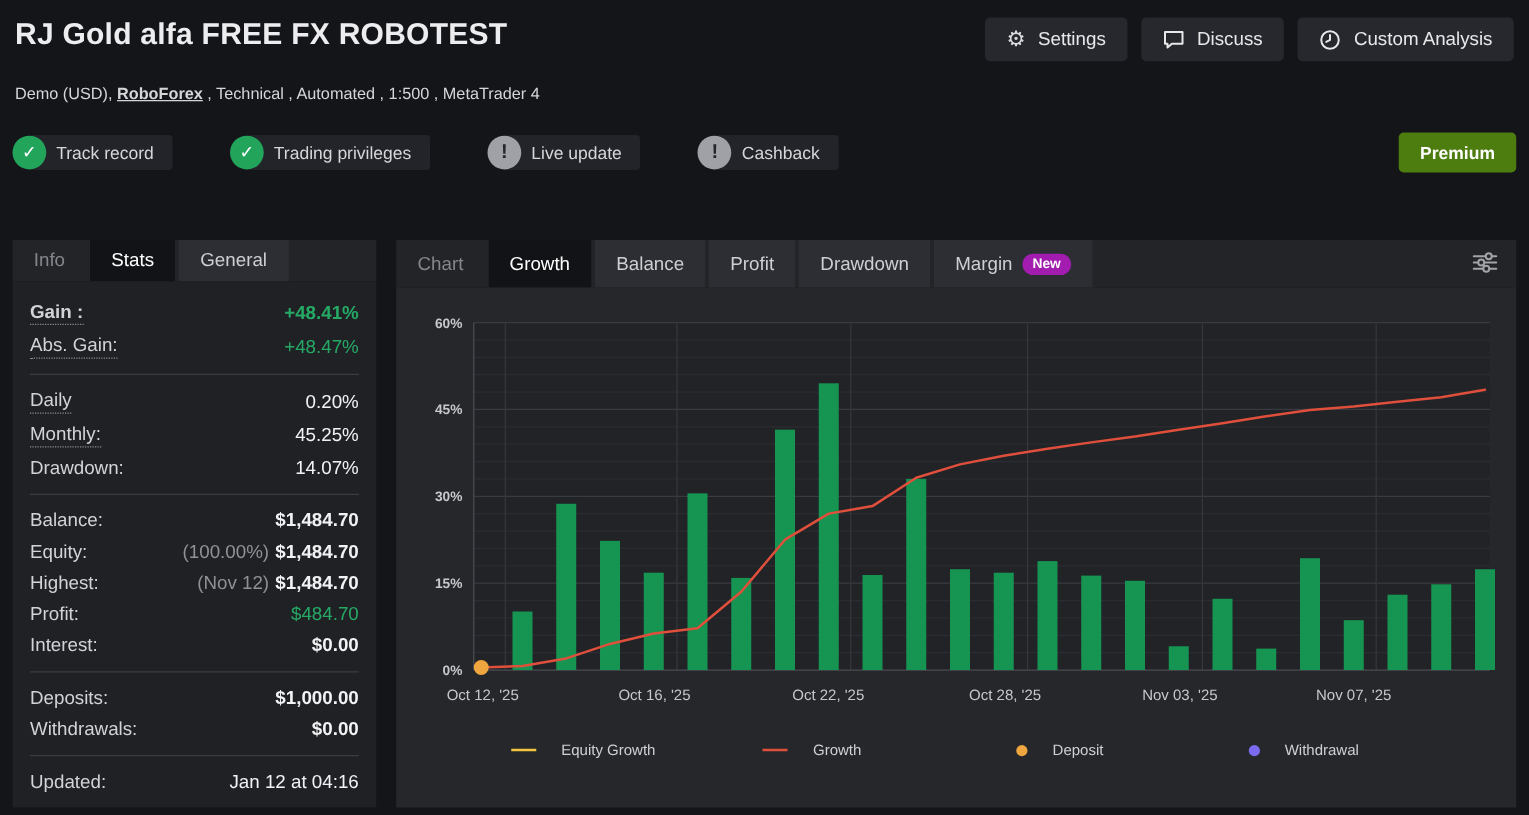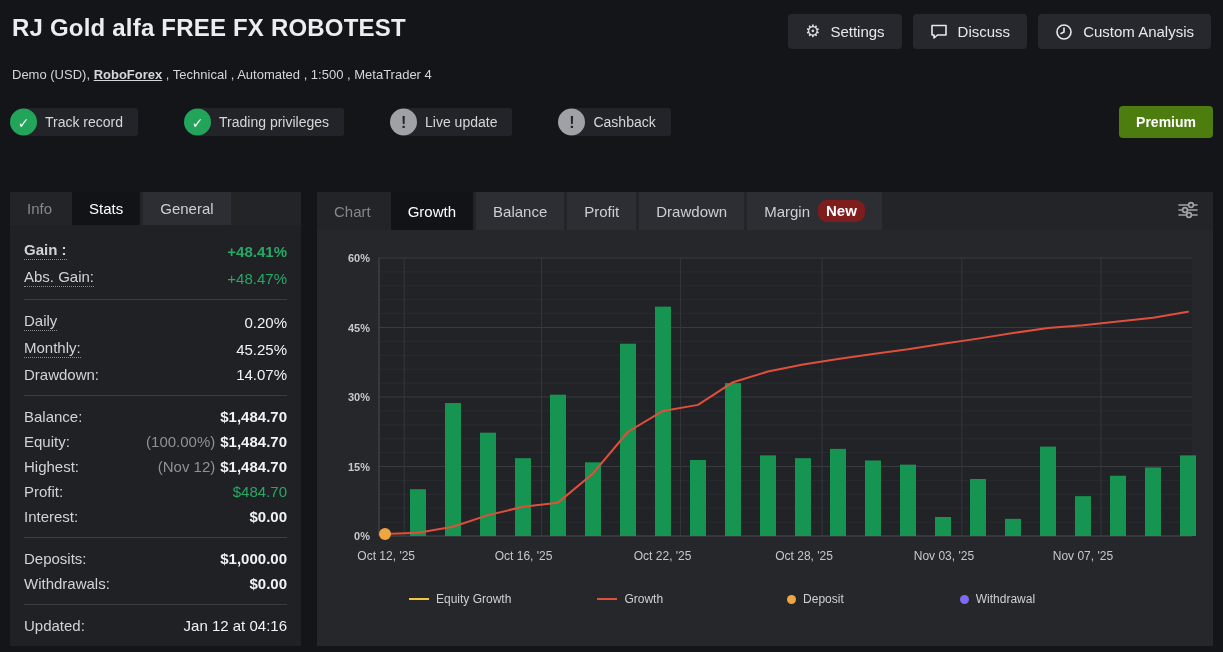--- a/index.html
+++ b/index.html
@@ -54,42 +54,42 @@
 
   .tabbar { display:flex; align-items:stretch; height:38px; background:#222428; gap:3px; }
   .tab {
     display:flex; align-items:center; padding:0 17px;
     font-size:15px; cursor:pointer; white-space:nowrap;
   }
   .tab--muted  { color:#85878c; background:transparent; }
   .tab--normal { color:#cdcfd2; background:#2c2e33; }
   .tab--active { color:#ffffff; background:#121317; }
   .new-badge {
-    margin-left:8px; background:#7f1d1d; color:#fff;
-    font-size:15px; font-weight:bold; padding:2px 8px 3px; border-radius:9px;
+    margin-left:8px; background:#a21caf; color:#fff;
+    font-size:11px; font-weight:bold; padding:2px 8px 3px; border-radius:9px;
   }
   .filter-btn { margin-left:auto; align-self:center; background:none; border:none; padding:6px 14px; cursor:pointer; }
 
   
   .stats-body { flex:1; background:#1f2125; padding:4px 14px 0 14px; }
   .stat-group { padding:8px 0; border-bottom:1px solid #3b3d42; }
   .stat-group:last-child { border-bottom:none; }
-  .stat-row { display:flex; justify-content:space-between; align-items:flex-end; padding:4px 0; font-size:15px; }
+  .stat-row { display:flex; justify-content:space-between; align-items:center; padding:4px 0; font-size:15px; }
   .stat-label { color:#d2d3d6; }
   .stat-label.dotted { border-bottom:1px dotted #8a8c90; padding-bottom:1px; cursor:help; }
   .stat-label.bold { font-weight:bold; }
   .stat-value { color:#f1f2f3; text-align:right; }
   .stat-value.bold { font-weight:bold; }
   .stat-value.green { color:#26a965; }
   .stat-prefix { color:#8f9195; font-weight:normal; margin-right:5px; }
 
   
   .chart-area { flex:1; background:#25272b; padding:14px 0 0 12px; }
   .chart-legend { display:flex; align-items:center; margin-top:6px; padding-left:80px; height:30px; }
-  .legend-item { display:flex; align-items:center; gap:7px; font-size:12px; color:#cfd0d3; cursor:pointer; }
+  .legend-item { display:flex; align-items:center; gap:20px; font-size:12px; color:#cfd0d3; cursor:pointer; }
   .legend-item:nth-child(2){ margin-left:86px; }
   .legend-item:nth-child(3){ margin-left:124px; }
   .legend-item:nth-child(4){ margin-left:116px; }
   .legend-swatch-line { width:20px; height:2px; display:inline-block; }
   .legend-swatch-dot  { width:9px; height:9px; border-radius:50%; display:inline-block; }
 </style>
 </head>
 <body>
 
 <div class="page">

